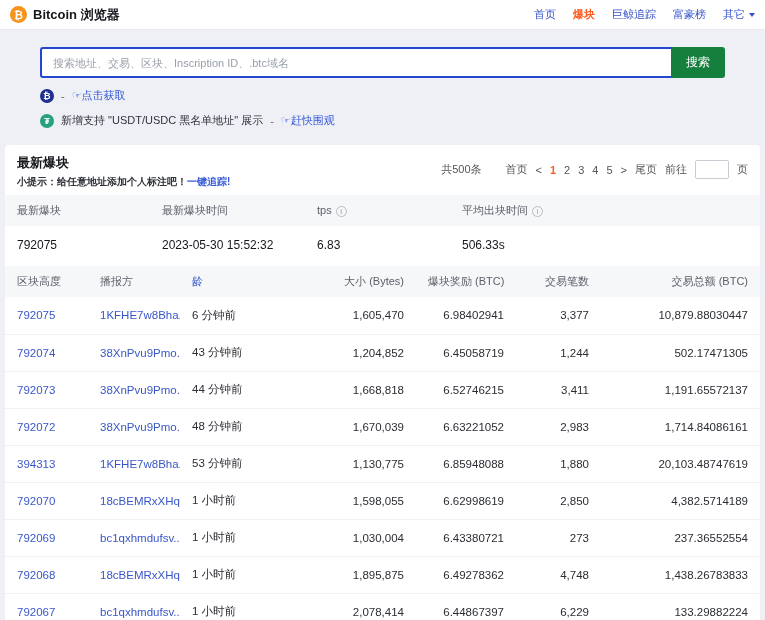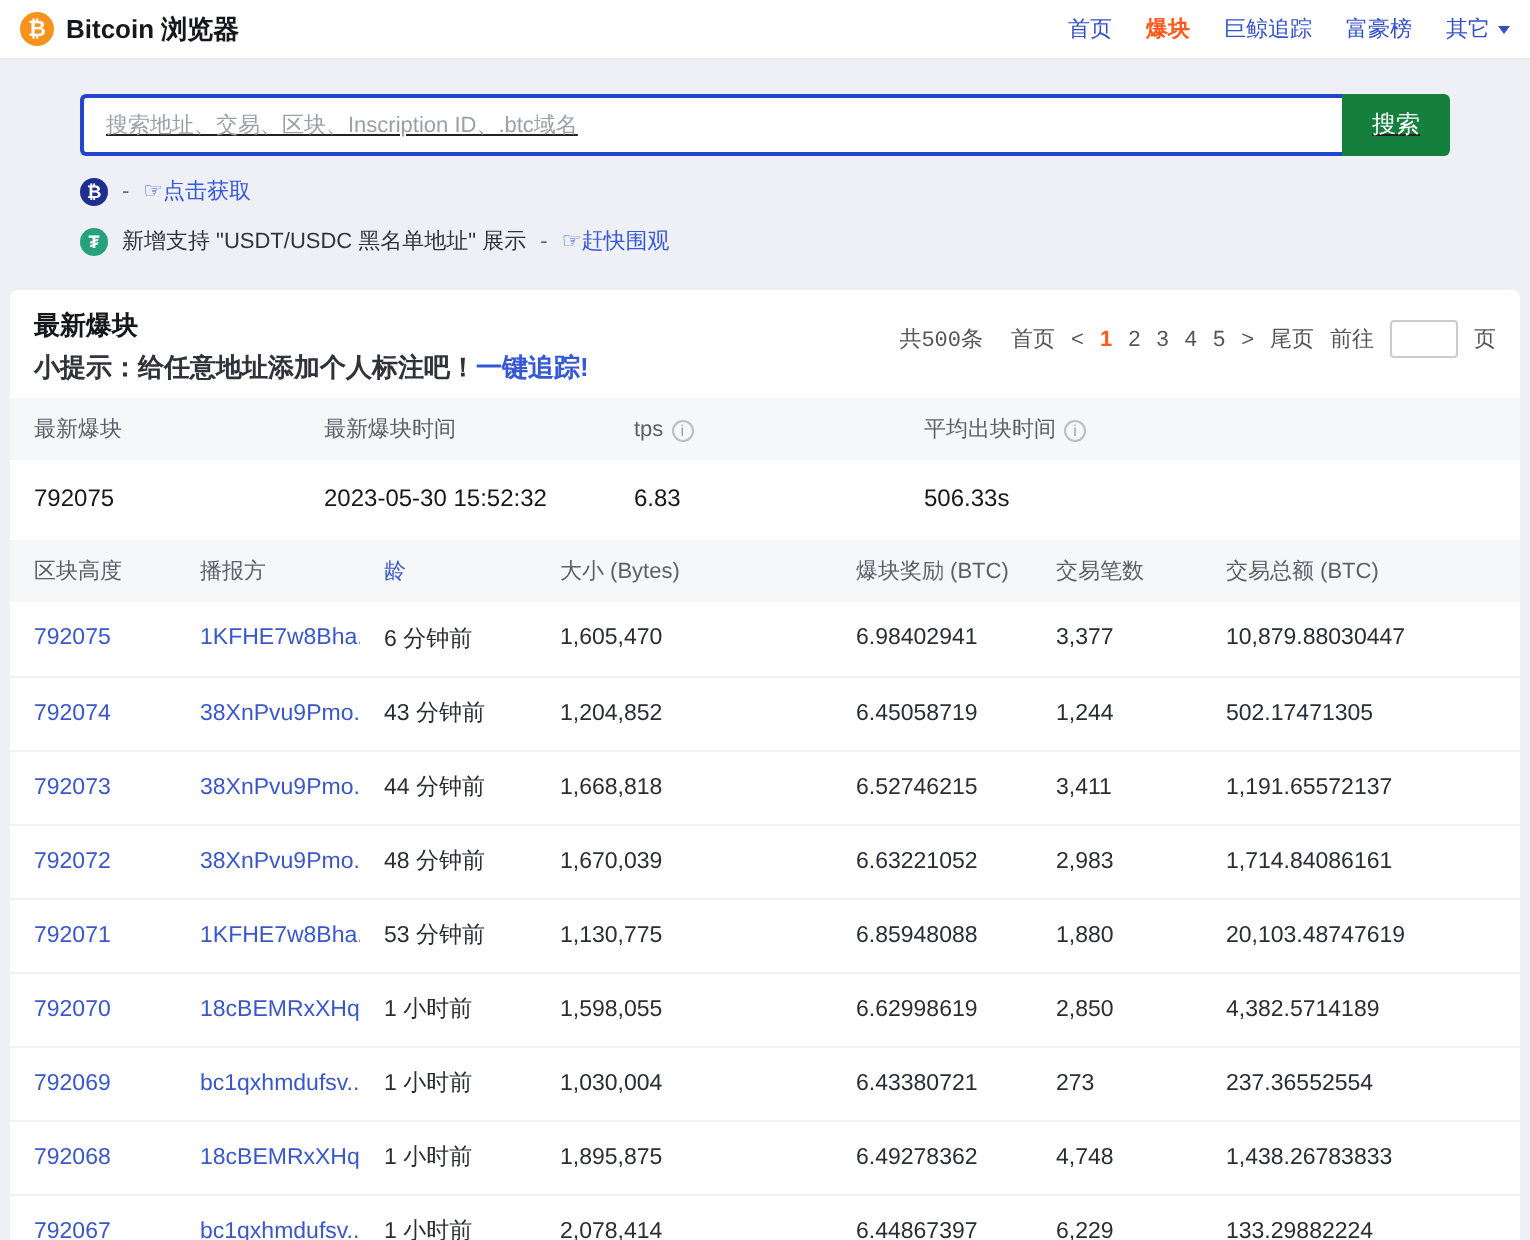--- a/index.html
+++ b/index.html
@@ -28,21 +28,21 @@
   .main-nav a { color:#3450c8; display:inline-flex; align-items:center; }
   .main-nav a.active { color:#ff5b1f; font-weight:bold; }
   .caret {
     width:0; height:0; margin-left:4px;
     border-left:3.5px solid transparent; border-right:3.5px solid transparent;
     border-top:4px solid #3450c8; display:inline-block;
   }
 
   
   .search-section { background:#eef0f5; padding:17px 40px 12px; }
-  .search-row { display:flex;text-decoration:underline; }
+  .search-row { display:flex; }
   .search-input {
     flex:1; height:31px; border:2px solid #2446cf; border-right:none;
     border-radius:3px 0 0 3px; padding:0 11px; font-size:11px; outline:none;
     background:#fff; color:#333;
     font-family:"Liberation Sans","DejaVu Sans",sans-serif;
   }
   .search-input::placeholder { color:#9aa0a8; }
   .search-btn {
     width:54px; height:31px; background:#15803d; color:#fff; border:none;
     font-size:12px; border-radius:0 3px 3px 0; cursor:pointer;
@@ -58,41 +58,41 @@
   .promo .sep { color:#666; }
   .promo a { color:#3558d6; }
 
   
   .panel {
     margin:5px 5px 0; background:#fff; border-radius:4px;
     min-height:480px; overflow:hidden;
   }
   .panel-head { display:flex; justify-content:space-between; align-items:flex-start; padding:9px 12px 6px; }
   .panel-title { font-size:13px; font-weight:bold; color:#15171c; }
-  .panel-tip { font-size:13px; font-weight:bold; color:#30333a; margin-top:3px; }
+  .panel-tip { font-size:10px; font-weight:bold; color:#30333a; margin-top:3px; }
   .panel-tip a { color:#3558d6; }
 
   .pagination { display:flex; align-items:center; gap:8px; font-size:11px; color:#555; margin-top:6px; }
-  .pagination .total { margin-right:6px; color:#555;font-family:Liberation Mono, monospace; }
+  .pagination .total { margin-right:16px; color:#555; }
   .page-btn { color:#555; }
   .page-num { color:#555; }
   .page-num.active { color:#ff5b1f; font-weight:bold; }
   .goto-input {
     width:34px; height:19px; border:1px solid #c9ccd2; border-radius:2px;
     font-size:11px; padding:0 4px; outline:none;
   }
 
   
   table { width:100%; border-collapse:collapse; table-layout:fixed; }
   thead th {
     background:#f6f7f9; font-size:11px; font-weight:normal; color:#5a5f68;
     padding:8px 12px; white-space:nowrap;
   }
   .t-left { text-align:left; }
-  .t-right { text-align:left; }
+  .t-right { text-align:right; }
   th.sortable a { color:#3a57c9; }
 
   .stats td { font-size:12px; color:#15171c; padding:12px 12px 14px; text-align:left; }
 
   .blocks td {
     font-size:11.5px; color:#2a2d33; height:37px; padding:0 12px;
     border-bottom:1px solid #f0f1f3; white-space:nowrap; overflow:hidden;
   }
   .blocks a { color:#3a57c9; }
 
@@ -243,21 +243,21 @@
         <tr>
           <td class="t-left"><a>792072</a></td>
           <td class="t-left"><a>38XnPvu9Pmo...</a></td>
           <td class="t-left">48 分钟前</td>
           <td class="t-right">1,670,039</td>
           <td class="t-right">6.63221052</td>
           <td class="t-right">2,983</td>
           <td class="t-right">1,714.84086161</td>
         </tr>
         <tr>
-          <td class="t-left"><a>792071</a></td>
+          <td class="t-left"><a>394313</a></td>
           <td class="t-left"><a>1KFHE7w8Bha...</a></td>
           <td class="t-left">53 分钟前</td>
           <td class="t-right">1,130,775</td>
           <td class="t-right">6.85948088</td>
           <td class="t-right">1,880</td>
           <td class="t-right">20,103.48747619</td>
         </tr>
         <tr>
           <td class="t-left"><a>792070</a></td>
           <td class="t-left"><a>18cBEMRxXHq...</a></td>

